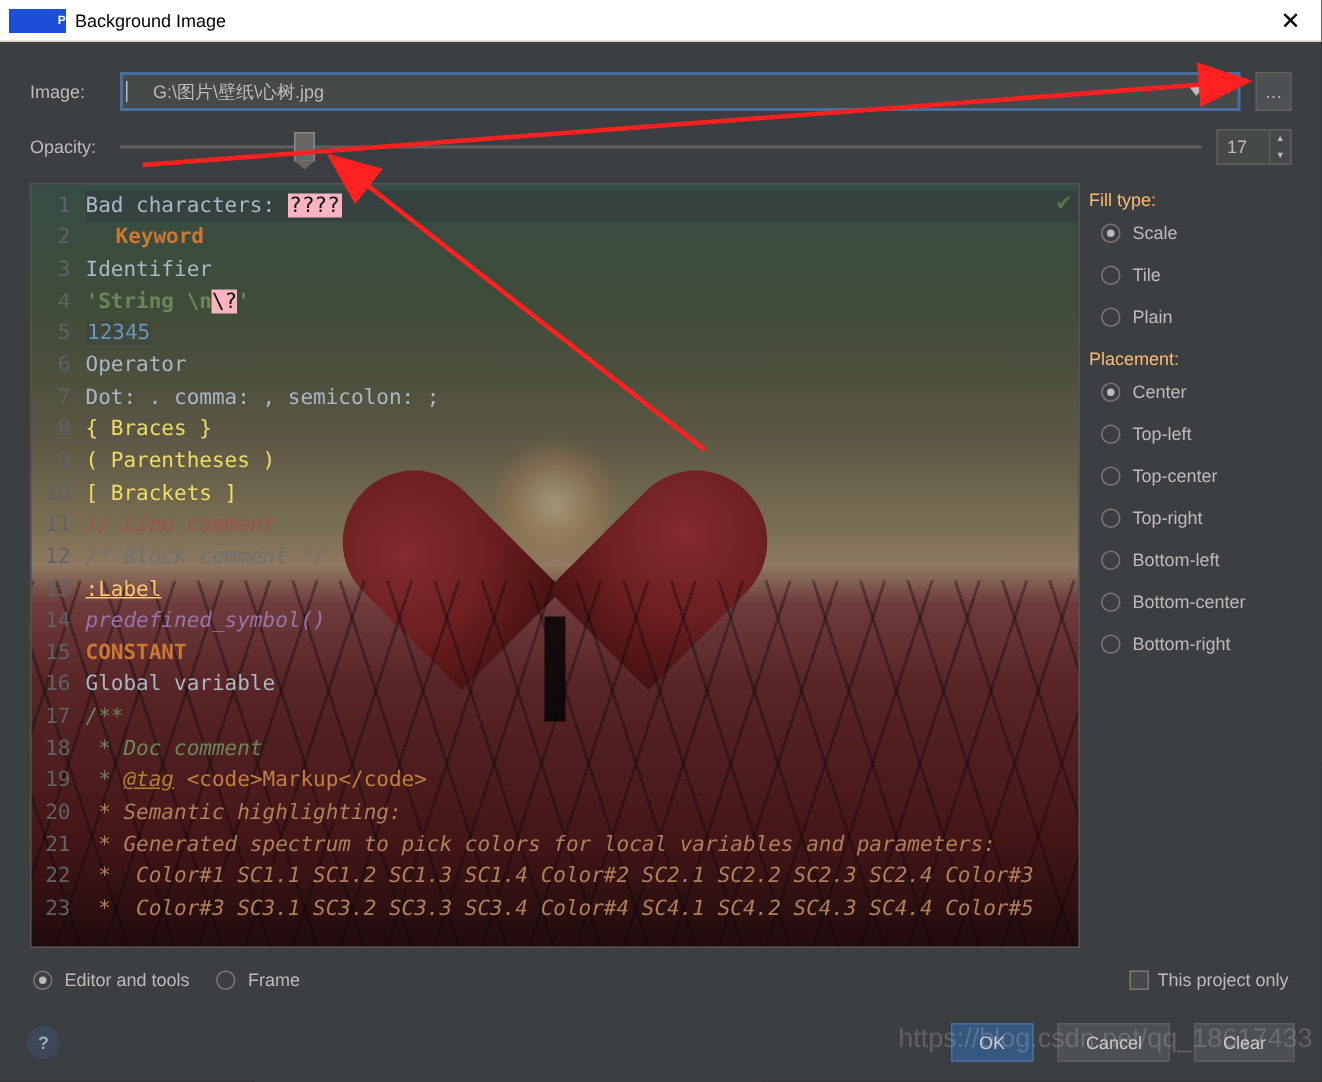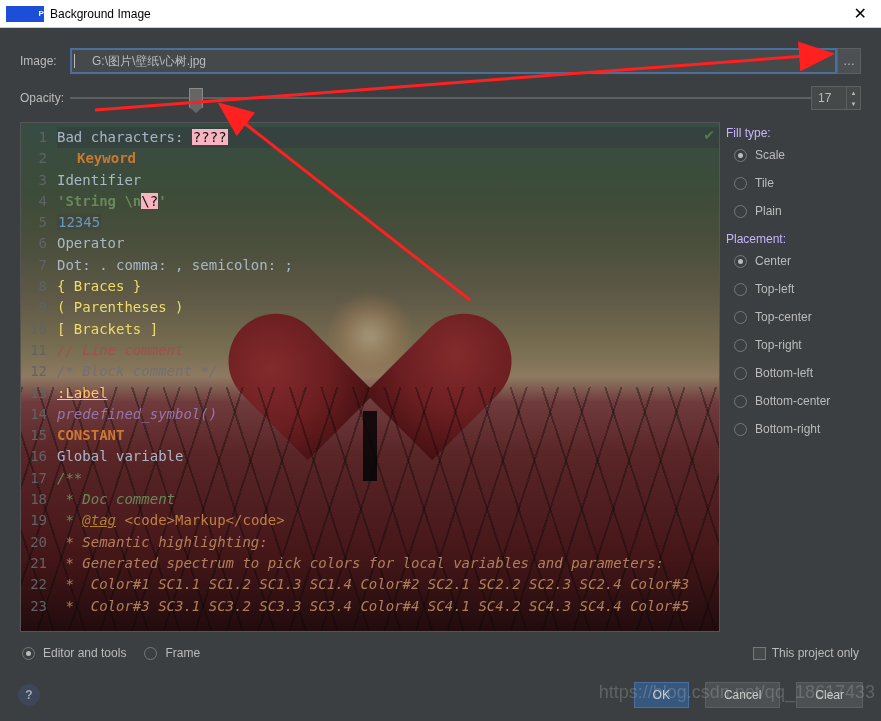--- a/index.html
+++ b/index.html
@@ -21,21 +21,21 @@
   .pc-icon {
     width: 16px; height: 16px; background: #1d4ed8;
     color: #fff; font-size: 8px; font-weight: bold;
     display: inline-flex; align-items: center; justify-content: center;
     margin-right: 6px;
     padding-left: 38px;
   }
   .title-text { color: #000; font-size: 12px; flex: 1; }
   .close-x { font-size: 16px; color: #000; padding: 0 8px; cursor: pointer; }
   .content { padding: 20px 20px 0 20px; }
-  .row { display: flex; align-items: center; margin-bottom: 12px; }
+  .row { display: flex; align-items: center; margin-bottom: 12px; gap: 10px; }
   .lbl { width: 50px; }
   .path-input {
     flex: 1; height: 26px; background: #45494a;
     border: 2px solid #4a6e9e;
     color: #bbb; padding: 0 20px;
     display: flex; align-items: center; justify-content: space-between;
     position: relative;
   }
   .path-input::after {
     content: "";
@@ -170,21 +170,21 @@
   .c-sem { color:#b0805a; font-style:italic; }
   .hl-line { background: rgba(50,50,60,.35); }
   .checkmark {
     position:absolute; top:4px; right:4px;
     color:#6a9e55; font-size:14px;
   }
   .side-panel {
     width: 135px;
     padding-top: 2px;
   }
-  .side-panel .group-title { margin: 2px 0 8px 0; color:#c4b5fd; }
+  .side-panel .group-title { margin: 2px 0 8px 0; color:#fdba74; }
   .radio-row {
     display:flex; align-items:center; gap:8px;
     margin: 0 0 14px 8px;
     cursor:pointer;
   }
   .radio-row.compact { margin-bottom:12px; }
   .radio {
     width:13px; height:13px; border-radius:50%;
     border:1px solid #777; position:relative; flex-shrink:0;
   }

